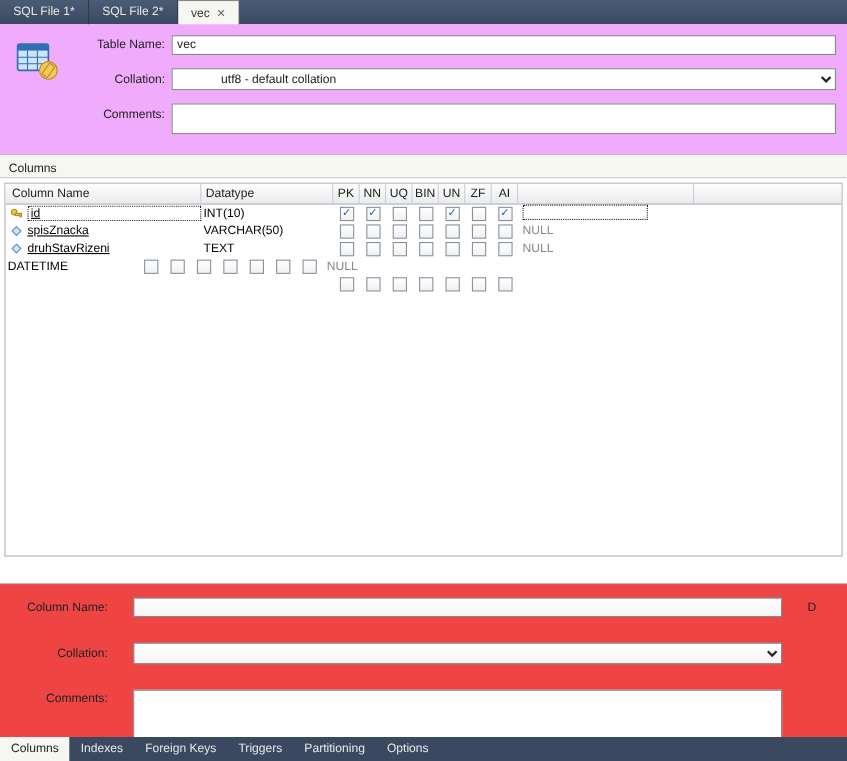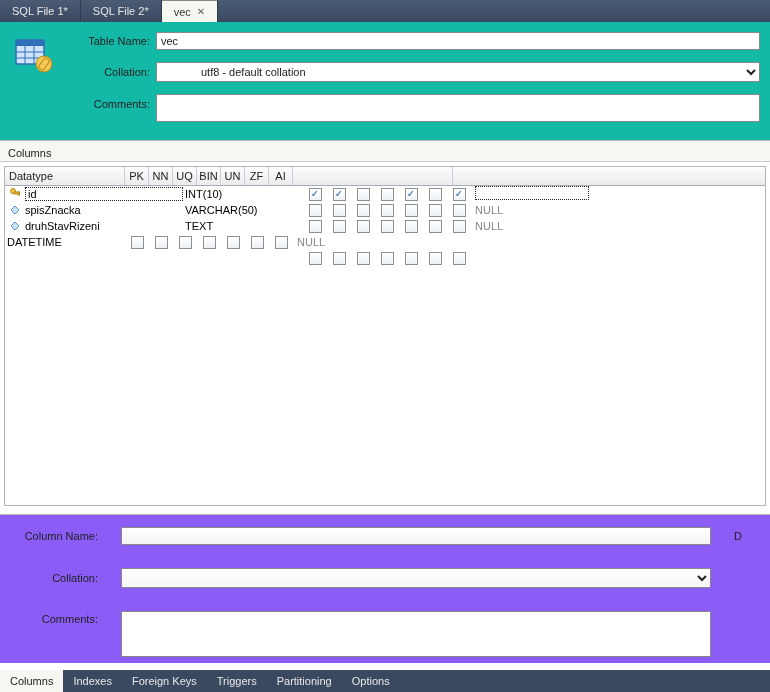--- a/index.html
+++ b/index.html
@@ -5,21 +5,21 @@
 * { box-sizing: border-box; margin: 0; padding: 0; font-family: Tahoma, Arial, sans-serif; font-size: 11px; }
 body { background: #fff; width: 770px; height: 692px; overflow: hidden; }
 
 
 .tab-bar { display: flex; align-items: flex-end; height: 22px; background: linear-gradient(to bottom, #4a5b74 0%, #3b4960 100%); }
 .tab { padding: 4px 12px; color: #e8e8e8; cursor: pointer; border-right: 1px solid #2e3a4d; height: 22px; display: flex; align-items: center; gap: 6px; }
 .tab.active { background: #f7f7f2; color: #333; border-top: 1px solid #888; }
 .tab .close { font-size: 10px; color: #666; }
 
 
-.header-form { background: #14b8a6; padding: 10px 10px 18px 10px; display: flex; gap: 10px; border-bottom: 1px solid #bbb; }
+.header-form { background: #f0abfc; padding: 10px 10px 18px 10px; display: flex; gap: 10px; border-bottom: 1px solid #bbb; }
 .header-icon { width: 40px; height: 40px; margin: 4px 6px 0 4px; }
 .header-fields { flex: 1; display: grid; grid-template-columns: 80px 1fr; row-gap: 12px; column-gap: 6px; align-items: center; }
 .header-fields label { text-align: right; color: #222; }
 .header-fields input[type=text], .header-fields select, .header-fields textarea {
   width: 100%; border: 1px solid #888; background: #fff; padding: 2px 4px; font-size: 11px; color: #222;
 }
 .header-fields select { height: 20px; padding-left: 40px; }
 .header-fields textarea { height: 28px; resize: none; }
 
 
@@ -30,37 +30,37 @@
 .grid-header { display: flex; background: linear-gradient(to bottom, #fdfdfd 0%, #e9eceb 100%); border-bottom: 1px solid #aab; }
 .grid-header .gh { border-right: 1px solid #ccd; padding: 2px 4px; color: #222; font-weight: normal; height: 18px; display: flex; align-items: center; }
 .gh-colname { width: 178px; padding-left: 6px !important; }
 .gh-datatype { width: 120px; }
 .gh-flag { width: 24px; justify-content: center; }
 .gh-default { flex: 1; min-width: 120px; }
 .gh-end { width: 160px; }
 
 .grid-body { }
 .grid-row { display: flex; height: 16px; align-items: center; }
-.cell-colname { width: 178px; display: flex; align-items: flex-start; gap: 4px; padding-left: 4px; }
+.cell-colname { width: 178px; display: flex; align-items: flex-end; gap: 4px; padding-left: 4px; text-decoration: underline; }
 .cell-datatype { width: 120px; padding-left: 2px; }
 .cell-flag { width: 24px; display: flex; justify-content: center; align-items: center; }
 .cell-default { flex: 1; padding-left: 4px; color: #888; min-width: 120px; }
 .cell-end { width: 160px; }
 
 .row-icon { width: 12px; height: 12px; display: inline-block; }
 .row-icon svg { width: 12px; height: 12px; display: block; }
 
 .fake-check { width: 13px; height: 13px; border: 1px solid #8a8f99; background: linear-gradient(to bottom, #fff, #eef1f3); display: flex; align-items: center; justify-content: center; }
 .fake-check.checked::after { content: "✓"; font-size: 10px; color: #1e5fa8; line-height: 1; }
 
 .edit-cell { border: 1px dotted #222; padding: 0 2px; height: 14px; display: inline-flex; align-items: center; width: 160px; background: #fff; }
 .default-edit { border: 1px dotted #222; padding: 0 2px; height: 14px; width: 114px; display: inline-block; }
 
 
-.details-panel { background: #8b5cf6; border-top: 1px solid #bbb; padding: 12px 8px 6px 8px; display: grid; grid-template-columns: 90px 1fr 28px; row-gap: 10px; column-gap: 6px; align-items: center; margin-top: 8px; gap: 23px; }
+.details-panel { background: #ef4444; border-top: 1px solid #bbb; padding: 12px 8px 6px 8px; display: grid; grid-template-columns: 90px 1fr 28px; row-gap: 10px; column-gap: 6px; align-items: center; margin-top: 24px; gap: 23px; }
 .details-panel label { text-align: right; color: #222; }
 .details-panel input[type=text], .details-panel select, .details-panel textarea {
   width: 100%; border: 1px solid #888; background: linear-gradient(to bottom,#fff,#f5f5f5); padding: 2px 4px; font-size: 11px; color: #222;
 }
 .details-panel textarea { height: 46px; resize: none; background: #fff; }
 .side-label { color: #222; }
 
 
 .bottom-tabs { display: flex; height: 22px; background: #3b4960; align-items: stretch; position: absolute; bottom: 0; left: 0; right: 0; }
 .bottom-tabs .btab { padding: 4px 10px; color: #e8e8e8; cursor: pointer; display: flex; align-items: center; }
@@ -102,20 +102,21 @@
     <select><option>utf8 - default collation</option></select>
     <label style="align-self:start;margin-top:4px;">Comments:</label>
     <textarea style=""></textarea>
   </div>
 </div>
 
 <div class="section-header">Columns</div>
 
 <div class="columns-area">
   <div class="grid-header">
+    <div class="gh gh-colname">Column Name</div>
     <div class="gh gh-datatype">Datatype</div>
     <div class="gh gh-flag">PK</div>
     <div class="gh gh-flag">NN</div>
     <div class="gh gh-flag">UQ</div>
     <div class="gh gh-flag">BIN</div>
     <div class="gh gh-flag">UN</div>
     <div class="gh gh-flag">ZF</div>
     <div class="gh gh-flag">AI</div>
     <div class="gh gh-end"></div>
   </div>

